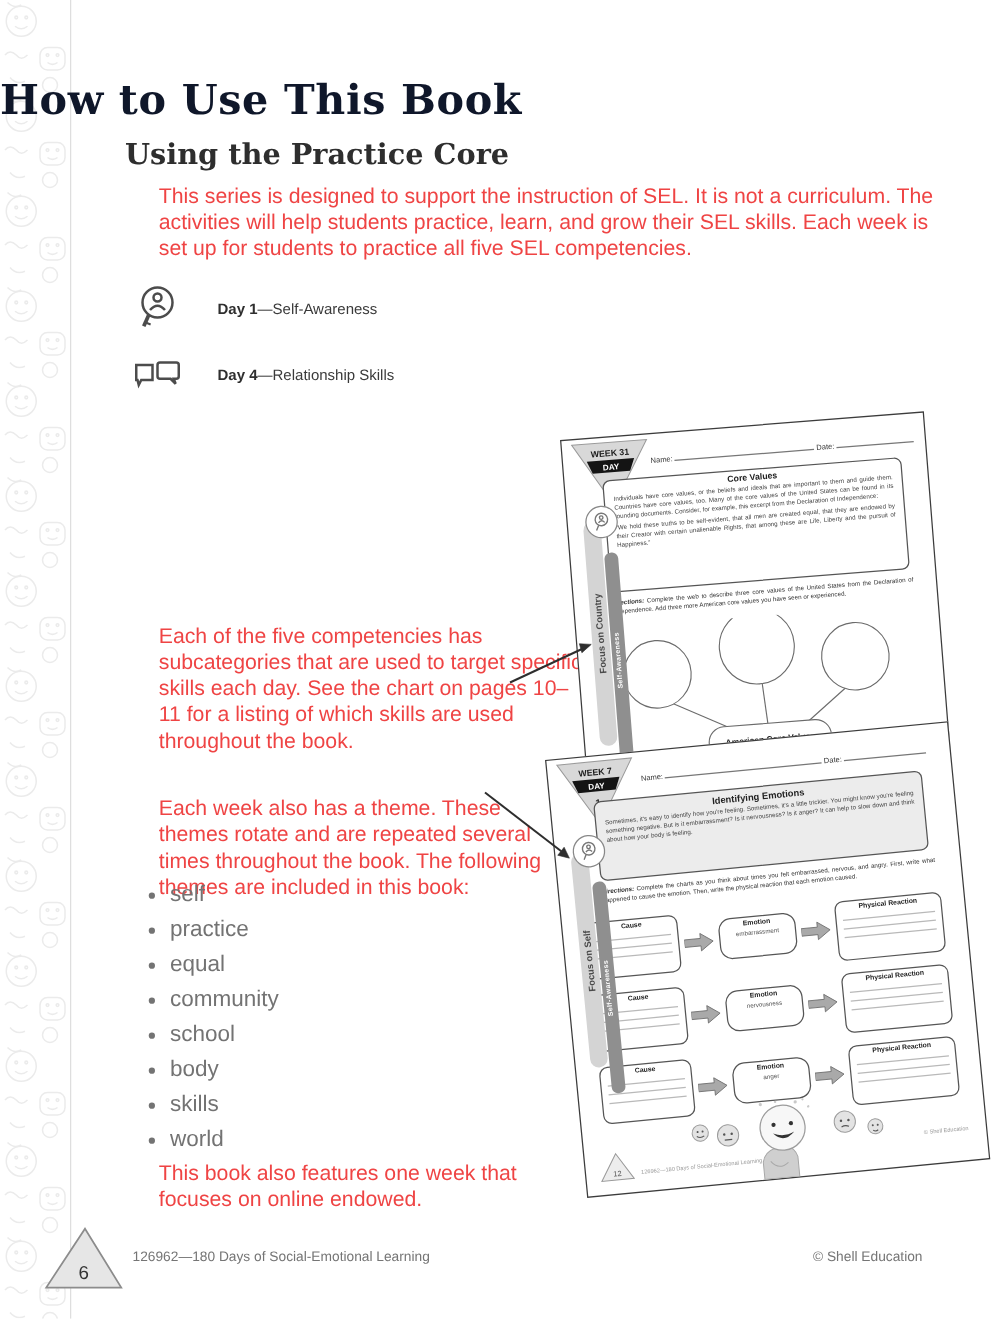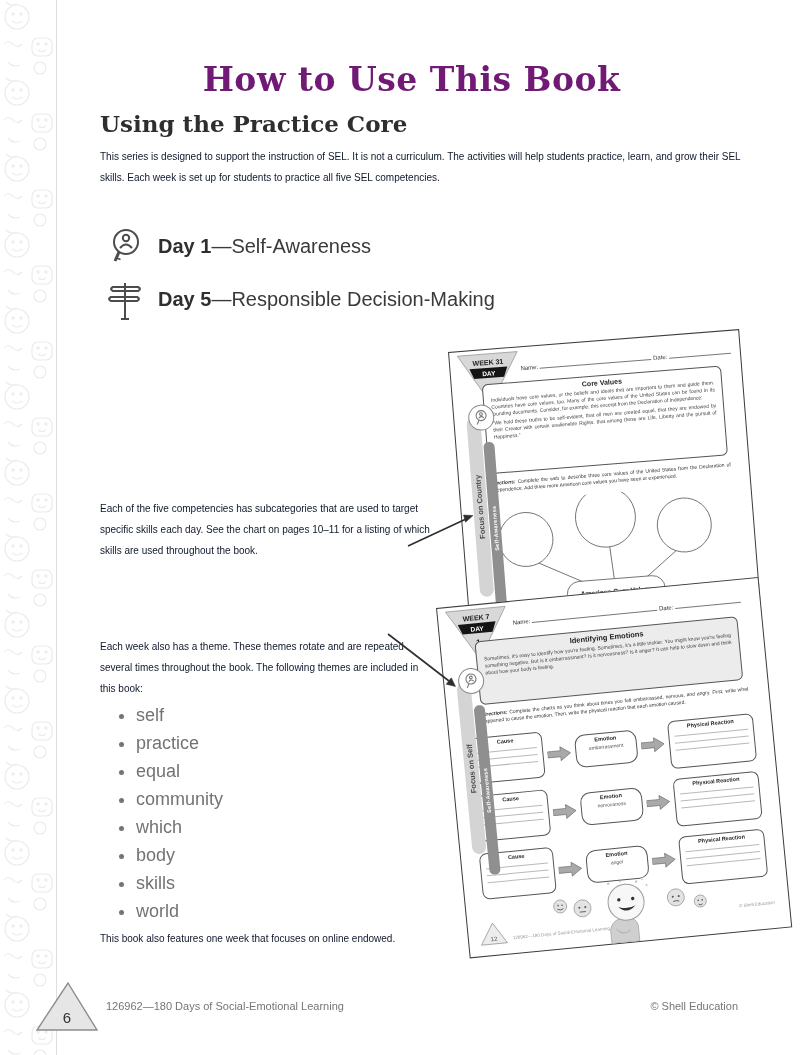--- a/index.html
+++ b/index.html
@@ -5,36 +5,36 @@
   * { margin:0; padding:0; box-sizing:border-box; }
   html,body { background:#ffffff; }
   body { width:800px; height:1055px; position:relative; overflow:hidden;
          font-family:"Liberation Sans", sans-serif; color:#3a3a3a; }
   .abs { position:absolute; }
 
   
   .doodle-strip { left:0; top:0; width:58px; height:1055px; }
 
   
-  .book-title { left:0; top:60px; width:800px; text-align:center;
+  .book-title { left:0; top:60px; width:800px; 
     font-family:"DejaVu Serif", serif; font-weight:700; font-size:33px;
-    color:#701a75; letter-spacing:.5px;padding-left:23px; }
+    color:#0f172a; letter-spacing:.5px; }
   .section-heading { left:100px; top:110px;
     font-family:"DejaVu Serif", serif; font-weight:700; font-size:23px;
     color:#2e2e2e; }
 
-  p.body-text { font-size:10px; line-height:21px; color:#0f172a; }
+  p.body-text { font-size:17px; line-height:21px; color:#ef4444;margin-left:27px; }
   .intro { left:100px; top:146px; width:642px; }
 
   
   .day-list { left:100px; top:220px; width:420px; }
   .day-item { display:flex; align-items:center; height:53px; }
   .day-icon { width:50px; height:46px; flex:0 0 50px; display:flex;
     align-items:center; justify-content:center; }
-  .day-text { font-size:20px; margin-left:8px; }
+  .day-text { font-size:12px; margin-left:24px; }
   .day-text b { font-weight:700; color:#2f2f2f; }
 
   .para-competencies { left:100px; top:498px; width:345px; }
   .para-theme { left:100px; top:636px; width:330px; }
 
   .theme-list { left:118px; top:706px; width:240px; list-style:disc; padding-left:18px; }
   .theme-list li { font-size:18px; line-height:18px; margin-bottom:10px; color:#737373; }
 
   .closing { left:100px; top:928px; width:330px; }
 
@@ -125,43 +125,41 @@
         <path d="M17,23 q6,-7 12,0"></path>
         <path d="M16,27 l-4,9" stroke-width="3"></path>
         <path d="M13.5,33 l4,1.6" stroke-width="1.6"></path>
       </svg>
     </span>
     <span class="day-text"><b>Day 1</b><span>—Self-Awareness</span></span>
   </div>
 
 
 
-
   <div class="day-item">
     <span class="day-icon">
       <svg width="44" height="44" viewBox="0 0 44 44" fill="none" stroke="#4c4c4c" stroke-width="2">
-        <path d="M22,5 v36"></path>
-        <path d="M10,9 h25 q4,2 0,4 h-25 q-4,-2 0,-4 z"></path>
-        <path d="M8,19 h26 q4,2 0,4 h-26 q-4,-2 0,-4 z"></path>
-        <path d="M18,41 h8"></path>
+        <path d="M6,14 h13 v12 h-9 l-2,4 l-1,-4 h-1 z"></path>
+        <path d="M25,12 h13 q2,0 2,2 v9 q0,2 -2,2 h-2 l1.5,4 l-4,-4 h-8.5 q-2,0 -2,-2 v-9 q0,-2 2,-2 z"></path>
       </svg>
     </span>
-    <span class="day-text"><b>Day 5</b><span>—Responsible Decision-Making</span></span>
-  </div>
+    <span class="day-text"><b>Day 4</b><span>—Relationship Skills</span></span>
+  </div>
+
 </div>
 
 <p class="abs body-text para-competencies">Each of the five competencies has subcategories that are used to target specific skills each day.  See the chart on pages 10–11 for a listing of which skills are used throughout the book.</p>
 <p class="abs body-text para-theme">Each week also has a theme.  These themes rotate and are repeated several times throughout the book.  The following themes are included in this book:</p>
 
 <ul class="abs theme-list">
   <li>self</li>
   <li>practice</li>
   <li>equal</li>
   <li>community</li>
-  <li>which</li>
+  <li>school</li>
   <li>body</li>
   <li>skills</li>
   <li>world</li>
 </ul>
 
 <p class="abs body-text closing">This book also features one week that focuses on online endowed.</p>
 
 <div class="abs page-num-tri">
   <svg width="66" height="54" viewBox="0 0 66 54">
     <polygon points="34,3 63,50 3,50" fill="#e6e6e6" stroke="#8c8c8c" stroke-width="1.4"></polygon>

